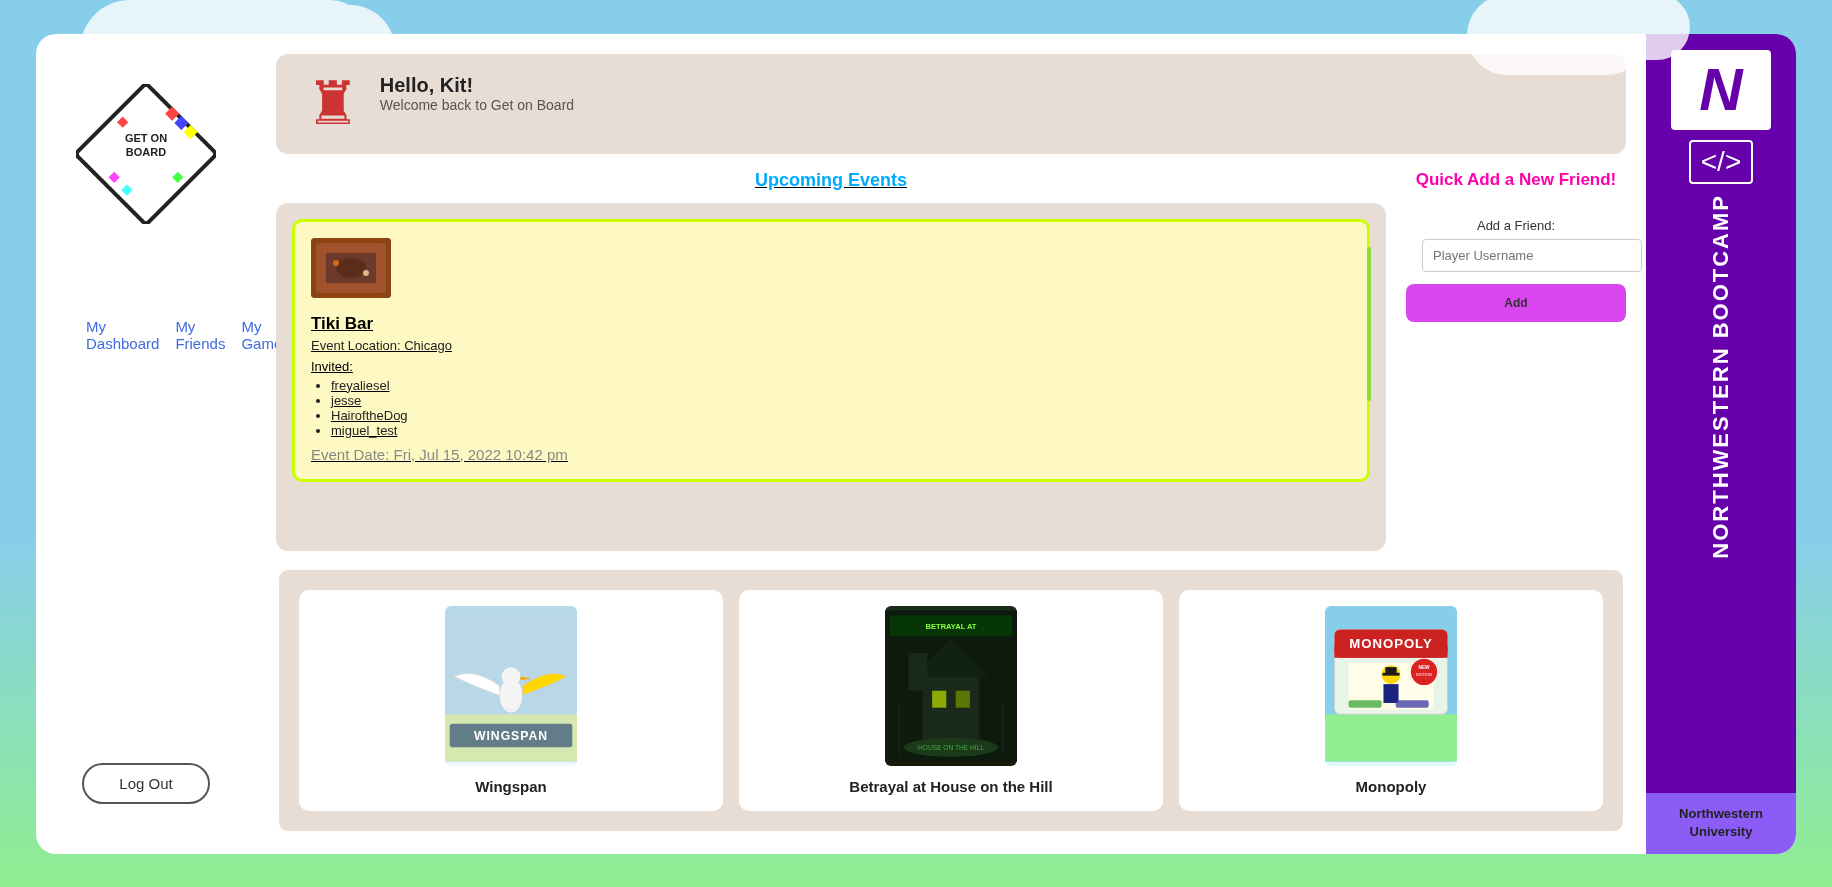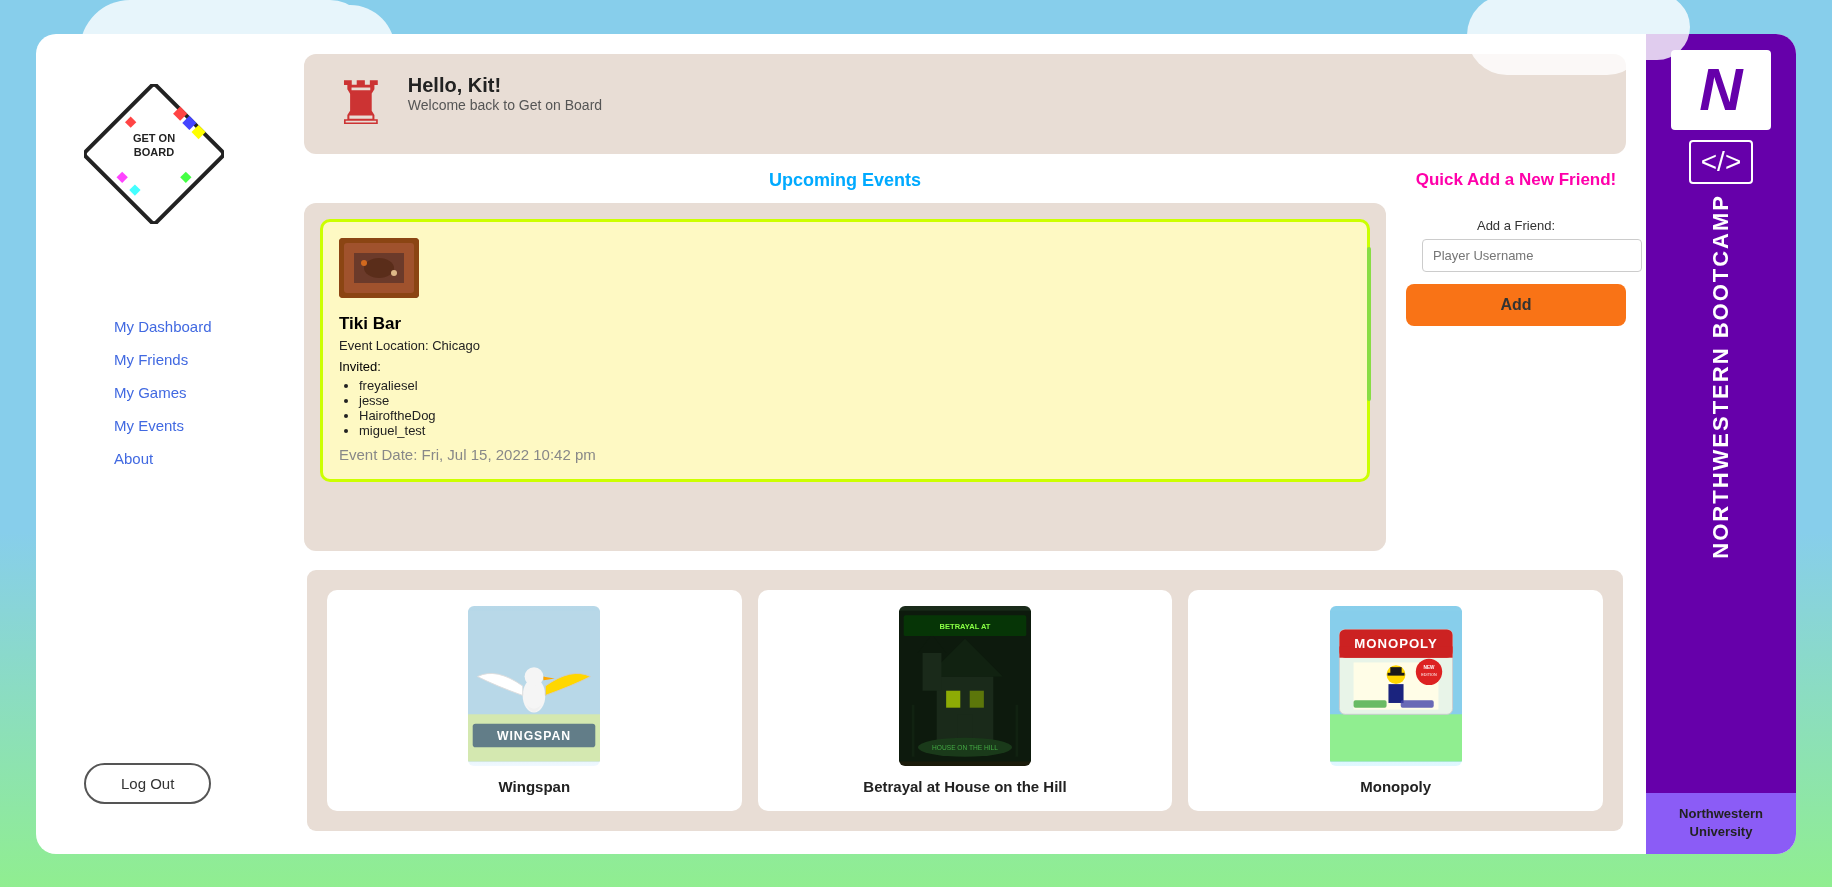--- a/index.html
+++ b/index.html
@@ -46,38 +46,37 @@
       overflow: hidden;
     }
 
     
     .sidebar {
       width: 220px;
       min-width: 220px;
       padding: 30px 20px;
       display: flex;
       flex-direction: column;
-      align-items: flex-start;
+      align-items: center;
       gap: 10px;
-      margin-left: 28px;
     }
 
     .logo-container {
       margin-bottom: 60px;
       margin-top: 20px;
     }
 
     .logo-svg-wrapper {
       width: 140px;
       height: 140px;
     }
 
     .nav-links {
       display: flex;
-      flex-direction: column;
+      flex-direction: row;
       gap: 16px;
       align-self: flex-start;
       margin-left: 30px;
       margin-top: 20px;
     }
 
     .nav-link {
       color: #4169E1;
       text-decoration: none;
       font-size: 15px;
@@ -136,20 +135,21 @@
       display: flex;
       gap: 20px;
       flex: 1;
     }
 
     
     .events-section {
       flex: 1;
       display: flex;
       flex-direction: column;
+      text-decoration: underline;
     }
 
     .events-title {
       color: #00AAFF;
       text-align: center;
       font-size: 18px;
       font-weight: bold;
       margin-bottom: 12px;
     }
 
@@ -269,24 +269,24 @@
       border-radius: 4px;
       font-size: 13px;
       color: #999;
       margin-bottom: 12px;
       margin-left: 32px;
     }
 
     .add-btn {
       width: 100%;
       padding: 12px;
-      background: #f97316;
+      background: #d946ef;
       border: none;
       border-radius: 8px;
-      font-size: 16px;
+      font-size: 12px;
       font-weight: bold;
       color: #333;
       cursor: pointer;
     }
 
     
     .games-section {
       background: #E8DDD5;
       border-radius: 12px;
       padding: 20px;

